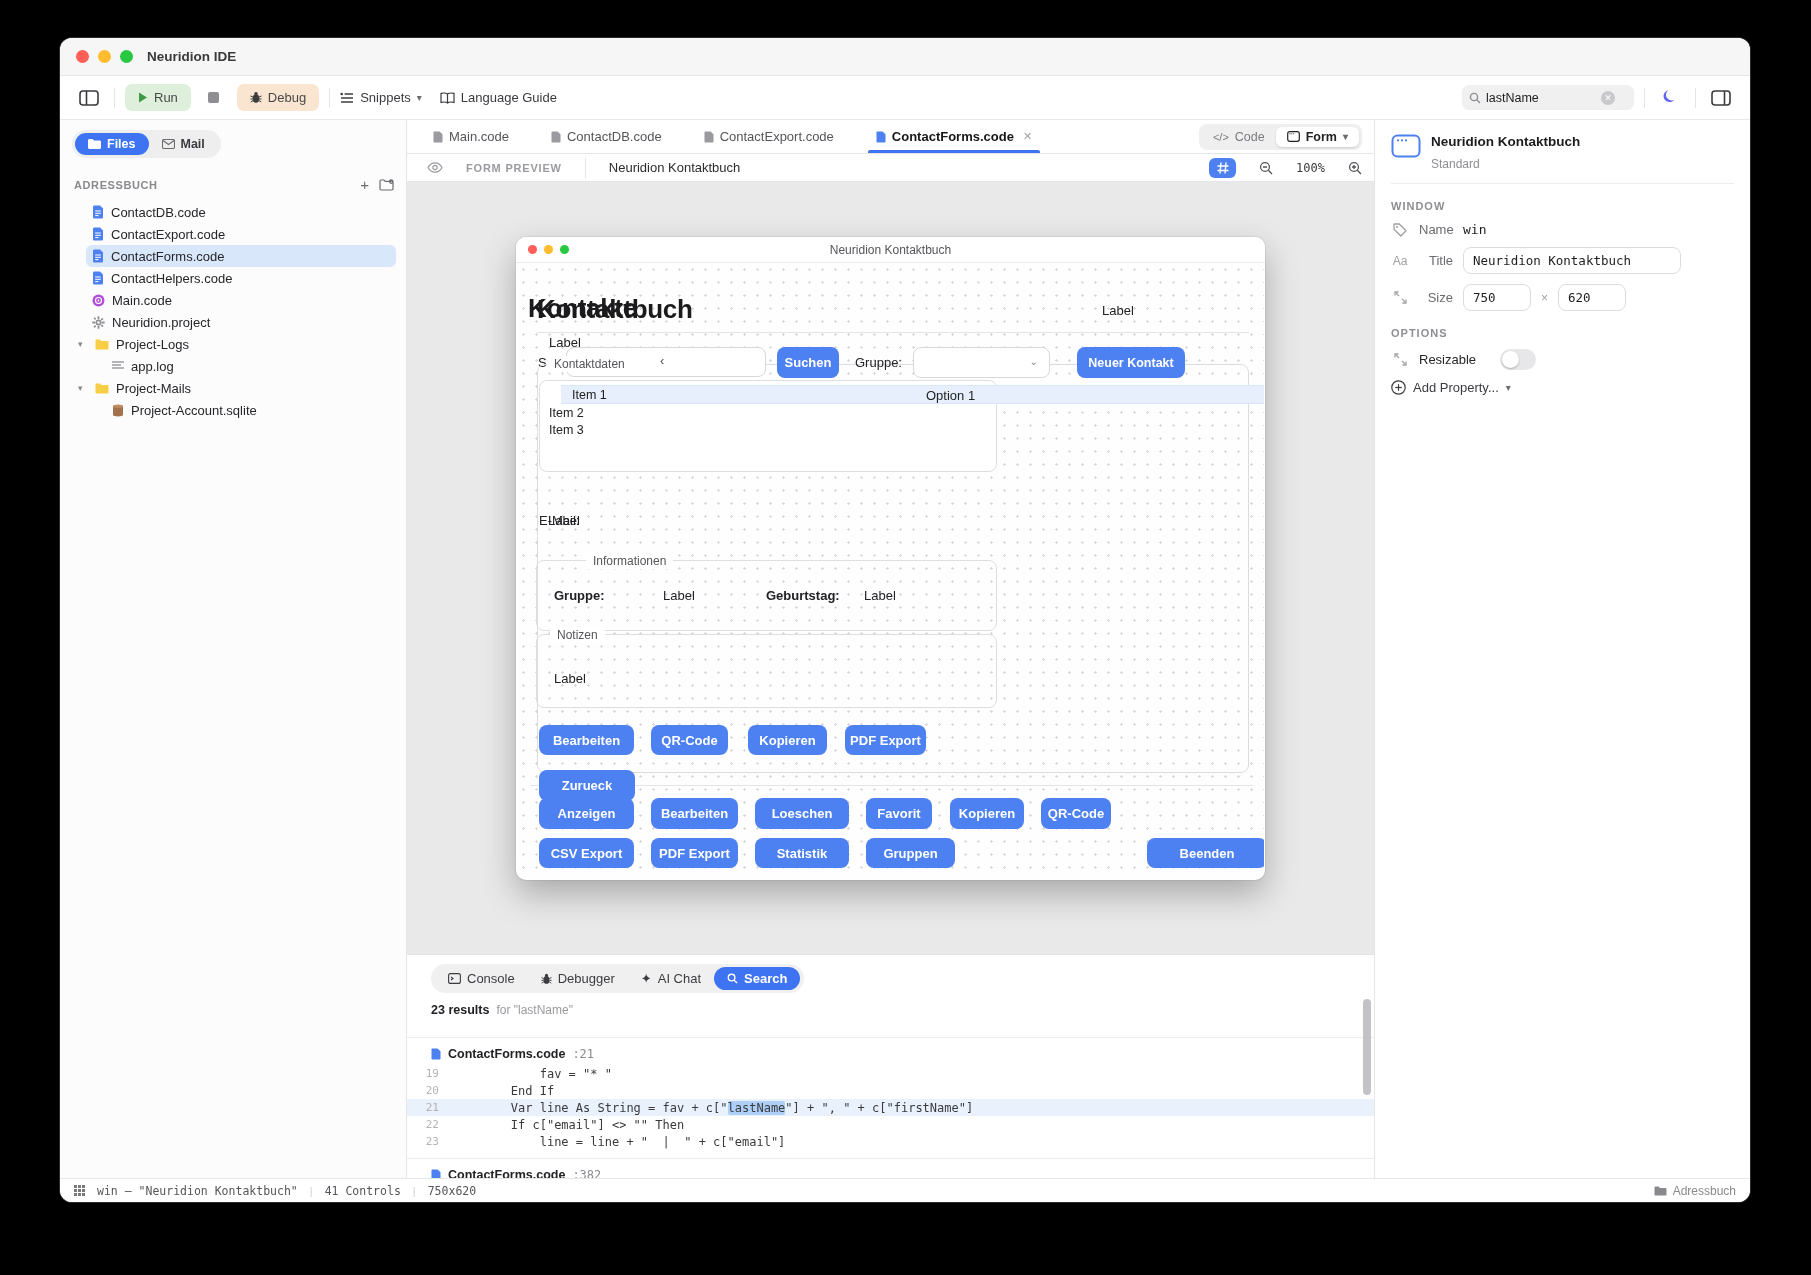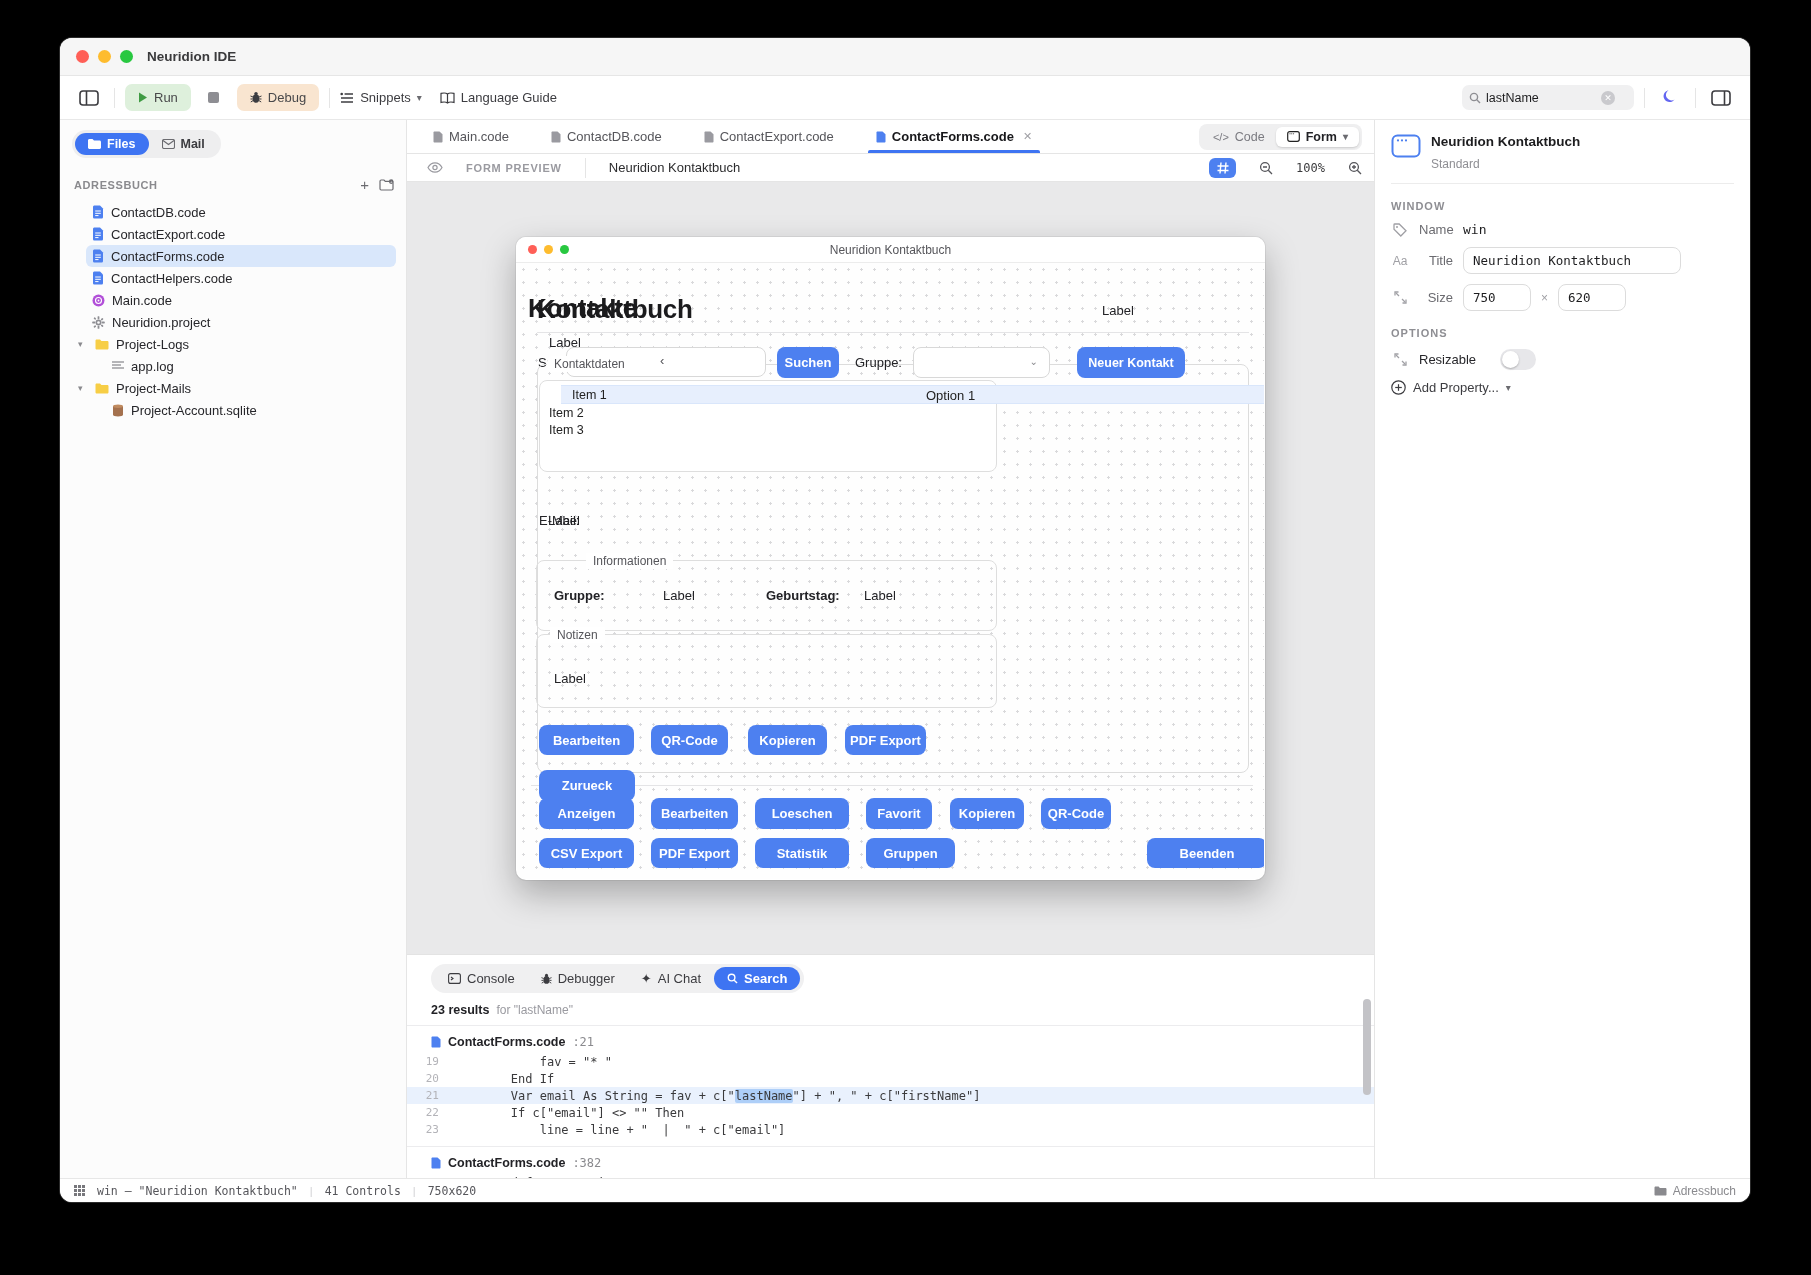--- a/index.html
+++ b/index.html
@@ -88,21 +88,21 @@
   .dline { height:1px; background:#e4e4e6; }
   .dinput { border:1px solid #d8d8d8; border-radius:8px; background:#fff; }
   .litem { font-size:12.5px; color:#222; }
   .lihl { background:#e7effd; border-top:1px solid #d9e6fb; border-bottom:1px solid #d9e6fb; }
 
   
   .bottom { height:224px; border-top:1px solid #e3e3e3; background:#fff; position:relative; overflow:hidden; flex:0 0 auto; }
   .bp-tabs { display:inline-flex; background:#f0f0f1; border-radius:17px; padding:3px 4px; margin:9px 0 0 24px; align-items:center; }
   .bp-tab { display:flex; align-items:center; gap:6px; font-size:13px; color:#3c3c40; padding:4px 13px; border-radius:14px; font-weight:500; }
   .bp-tab.on { background:#3e74f2; color:#fff; font-weight:700; }
-  .bp-results { display:flex; align-items:baseline; gap:7px; padding:10px 24px 8px 24px; border-bottom:1px solid #ececee; }
+  .bp-results { display:flex; align-items:baseline; gap:7px; padding:10px 24px 20px 24px; border-bottom:1px solid #ececee; }
   .bp-count { font-size:12.5px; font-weight:700; color:#222226; }
   .bp-for { font-size:12px; color:#9a9aa0; }
   .grp-head { display:flex; align-items:center; gap:7px; padding:9px 24px 4px 24px; }
   .grp-file { font-size:12.5px; font-weight:700; color:#222226; }
   .grp-ref { font-size:12px; color:#8a8a8e; font-family:"DejaVu Sans Mono",monospace; }
   .cline { display:flex; align-items:center; height:17px; }
   .cnum { width:46px; text-align:right; padding-right:14px; font-family:"DejaVu Sans Mono",monospace; font-size:11px; color:#b3b3b8; flex:0 0 auto; }
   .ctext { font-family:"DejaVu Sans Mono",monospace; font-size:12px; color:#3a3a3c; white-space:pre; }
   .cline.hl { background:#e9f1fd; }
   .cmatch { background:#aecff8; border-radius:2px; }
@@ -615,21 +615,21 @@
         <div class="cline">
           <span class="cnum">19</span>
           <span class="ctext">            fav = "* "</span>
         </div>
         <div class="cline">
           <span class="cnum">20</span>
           <span class="ctext">        End If</span>
         </div>
         <div class="cline hl">
           <span class="cnum">21</span>
-          <span class="ctext"><span>        Var email As String = fav + c["</span><span class="cmatch">lastName</span><span>"] + ", " + c["firstName"]</span></span>
+          <span class="ctext"><span>        Var line As String = fav + c["</span><span class="cmatch">lastName</span><span>"] + ", " + c["firstName"]</span></span>
         </div>
         <div class="cline">
           <span class="cnum">22</span>
           <span class="ctext">        If c["email"] &lt;&gt; "" Then</span>
         </div>
         <div class="cline">
           <span class="cnum">23</span>
           <span class="ctext">            line = line + "  |  " + c["email"]</span>
         </div>
 

